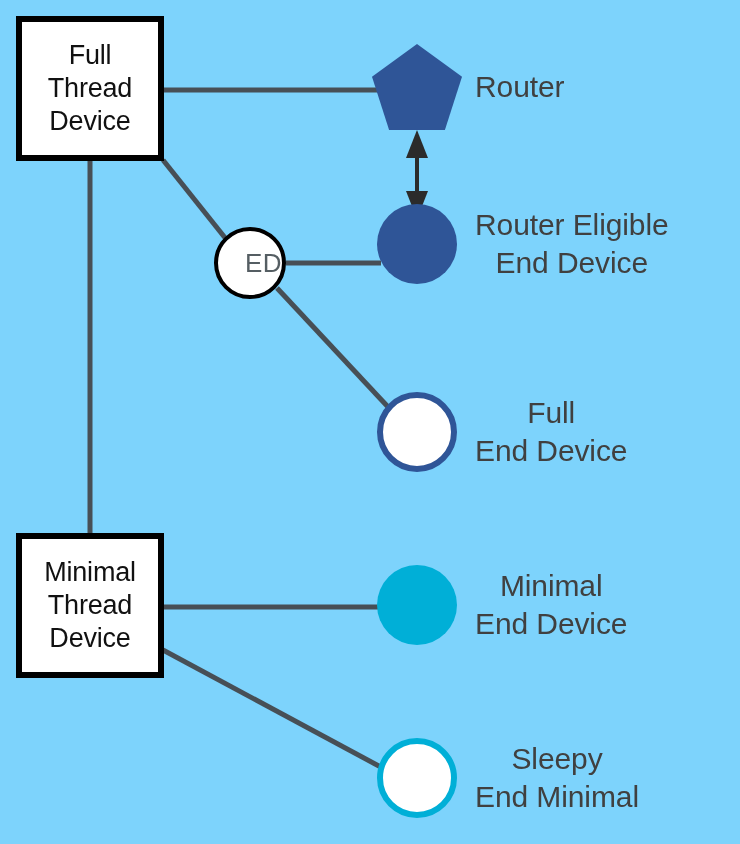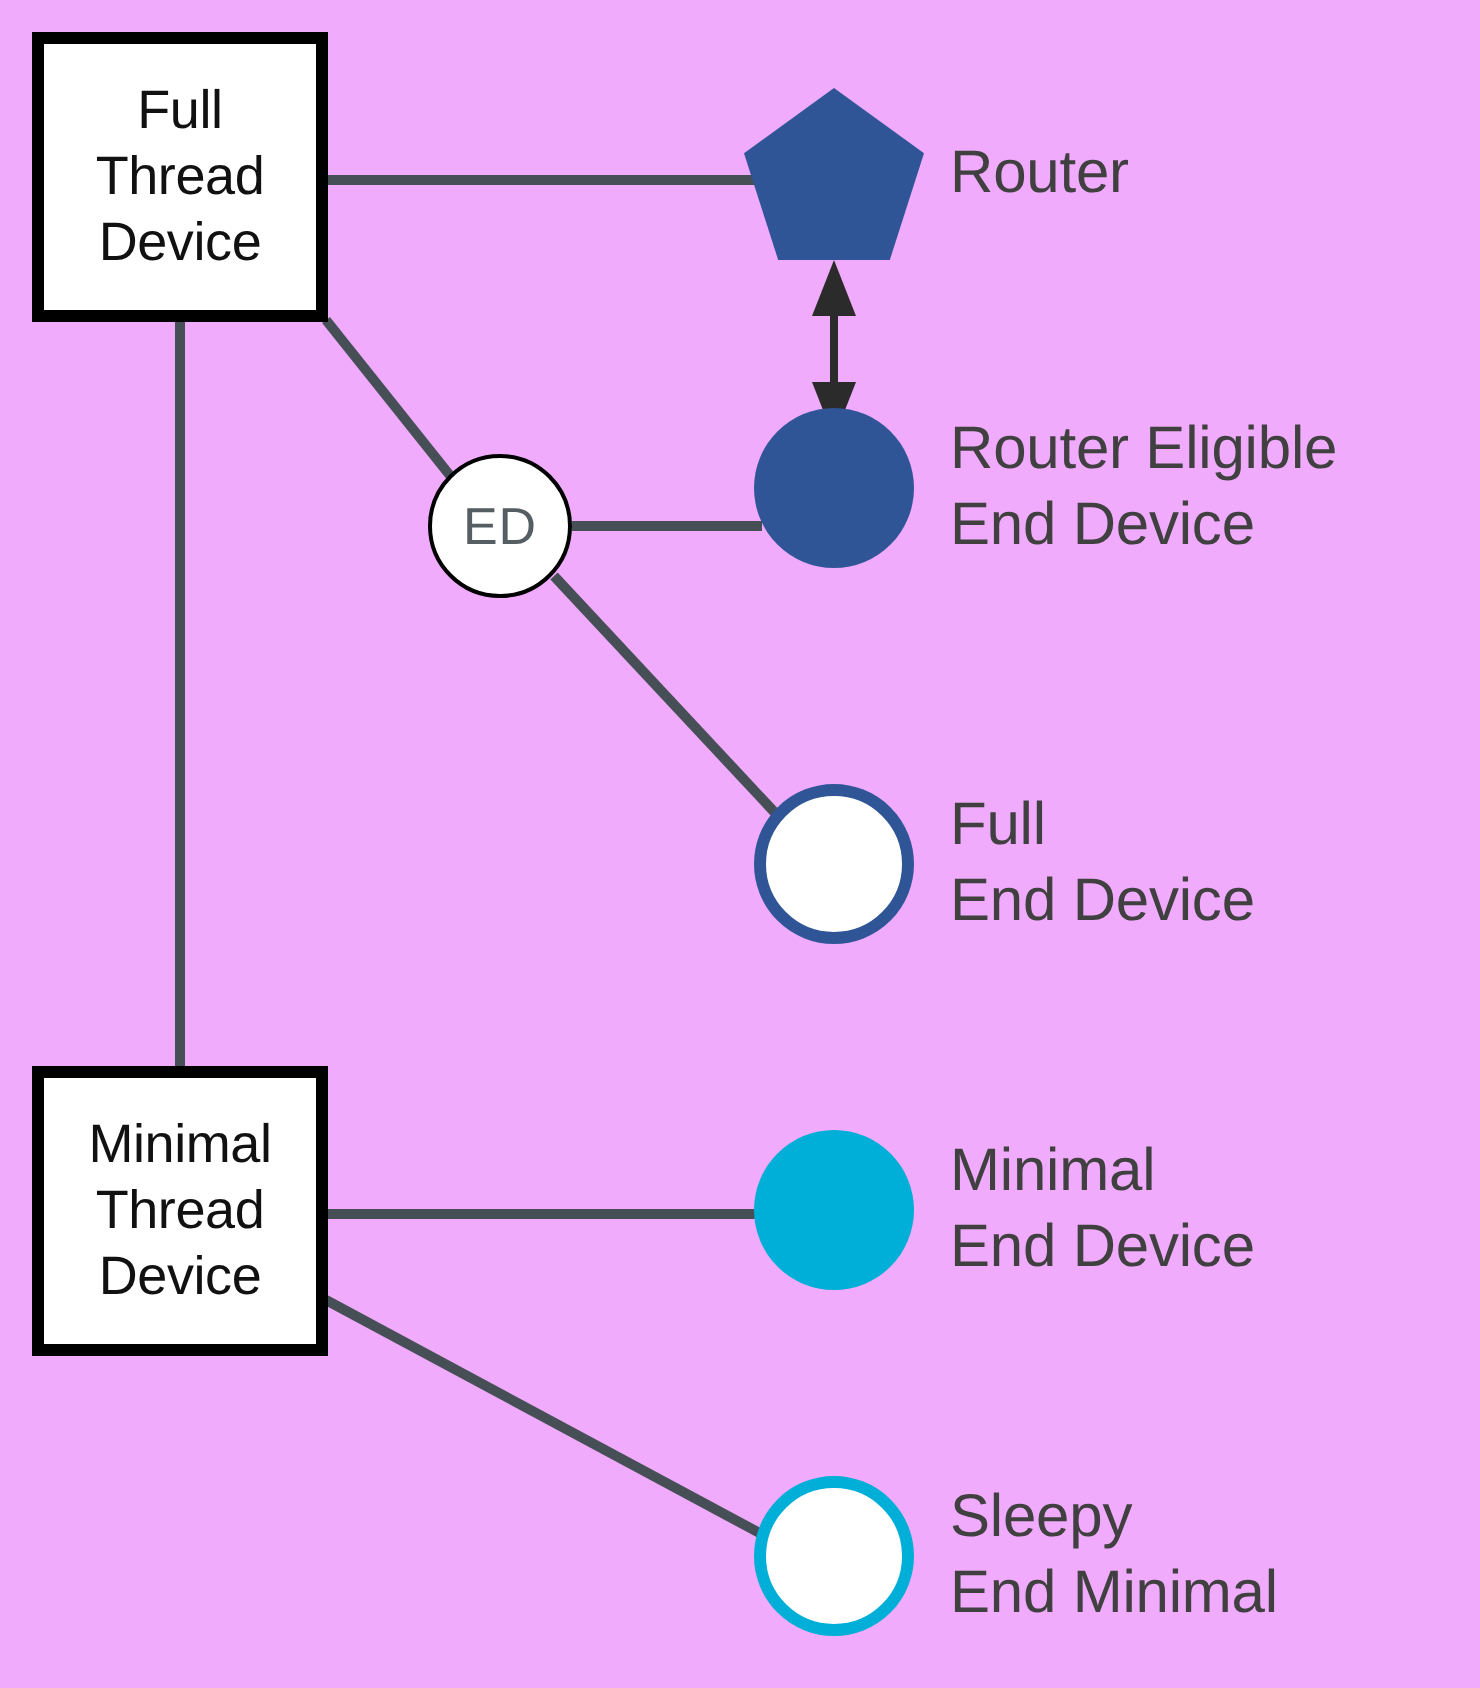--- a/index.html
+++ b/index.html
@@ -11,21 +11,21 @@
   body {
     width: 740px;
     height: 844px;
     font-family: "Liberation Sans", sans-serif;
     overflow: hidden;
   }
   #diagram-root {
     position: relative;
     width: 740px;
     height: 844px;
-    background: #f0abfc;
+    background: #7dd3fc;
   }
   #edges-layer {
     position: absolute;
     left: 0;
     top: 0;
     width: 740px;
     height: 844px;
   }
   
   .group-box {
@@ -50,40 +50,41 @@
   #box-mtd { left: 16px; top: 533px; width: 148px; height: 145px; }
 
   
   #node-ed {
     position: absolute;
     left: 214px;
     top: 227px;
     width: 72px;
     height: 72px;
     box-sizing: border-box;
-    border: 2px solid #c2410c;
+    border: 4px solid #c2410c;
     border-radius: 50%;
     background: #ffffff;
     display: flex;
     align-items: center;
-    justify-content: center;
+    justify-content: flex-end;
     z-index: 3;
   }
   #node-ed .ed-text {
     font-size: 26px;
     color: #555e63;
     letter-spacing: 0.5px;
   }
 
   
   .legend-row {
     position: absolute;
     display: flex;
     align-items: center;
     z-index: 3;
+    text-align: center;
   }
   .legend-shape {
     position: relative;
     width: 94px;
     height: 94px;
     flex: 0 0 94px;
   }
   .shape-circle-filled {
     position: absolute;
     left: 7px;

